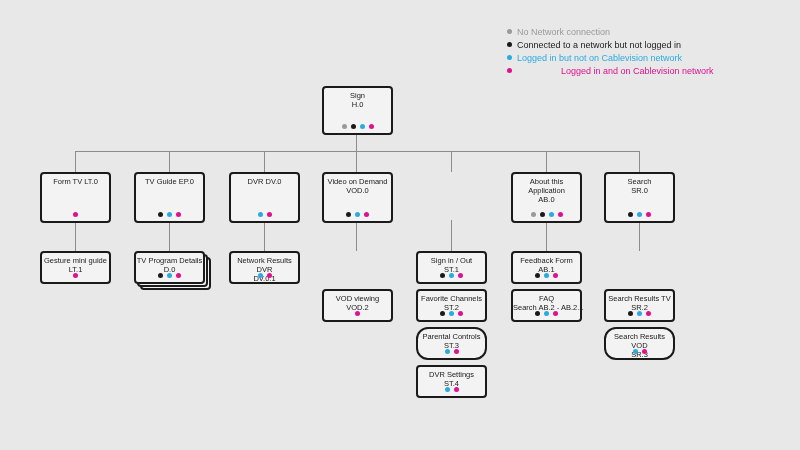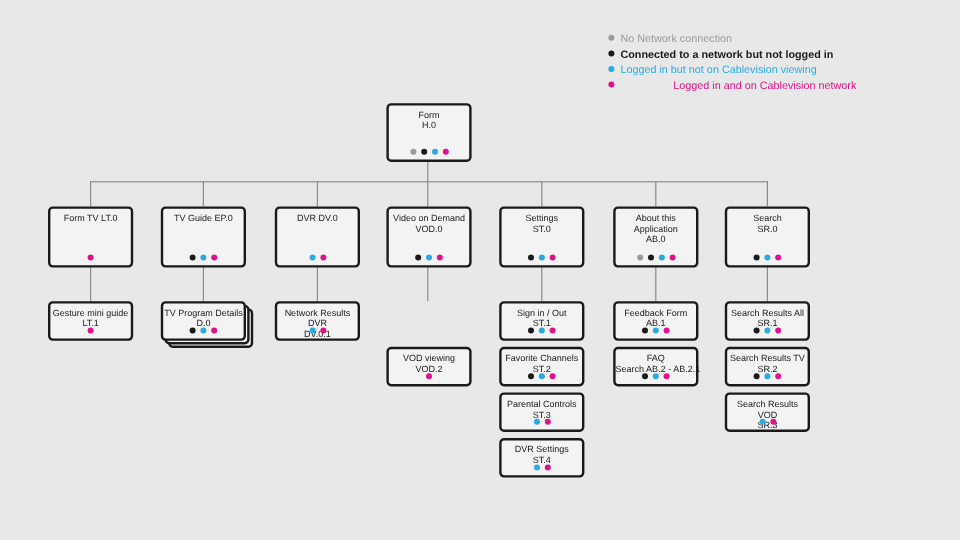--- a/index.html
+++ b/index.html
@@ -43,21 +43,21 @@
   .dot{width:5px;height:5px;border-radius:50%;}
 
   
   .x1{left:40px}.x2{left:134px}.x3{left:229px}.x4{left:322px}
   .x5{left:416px}.x6{left:511px}.x7{left:604px}
   
   .rh{top:86px;height:42px;}          
   .r2{top:172px;height:44px;}         
   .r3{top:251px;height:26px;}
   .r4{top:289px;height:26px;}
-  .r5{top:327px;height:26px;}
+  .r5{top:327px;height:26px;border-radius:12px;}
   .r6{top:365px;height:26px;text-align:center;}
 
   
   .stack-card{
     position:absolute;width:67px;height:26px;
     background:#f3f3f3;border:2px solid #1a1a1a;border-radius:4px;
     padding-top:3px;box-sizing:content-box;
   }
 </style>
 </head>
@@ -65,25 +65,25 @@
 
 <div id="stage">
 
   <div class="legend">
     <div class="lg-item">
       <span class="lg-dot" style="background-color: rgb(154, 154, 154);"></span>
       <span style="color: rgb(154, 154, 154);">No Network connection</span>
     </div>
     <div class="lg-item">
       <span class="lg-dot" style="background-color: rgb(26, 26, 26);"></span>
-      <span style="color: rgb(26, 26, 26); font-weight: bold;">Connected to a network but not logged in</span>
+      <span style="color: rgb(26, 26, 26);">Connected to a network but not logged in</span>
     </div>
     <div class="lg-item">
       <span class="lg-dot" style="background-color: rgb(41, 171, 226);"></span>
-      <span style="color: rgb(41, 171, 226);">Logged in but not on Cablevision viewing</span>
+      <span style="color: rgb(41, 171, 226);">Logged in but not on Cablevision network</span>
     </div>
     <div class="lg-item">
       <span class="lg-dot" style="background-color: rgb(224, 17, 140);"></span>
       <span style="color: rgb(224, 17, 140); margin-left: 44px;">Logged in and on Cablevision network</span>
     </div>
   </div>
 
   <div class="line v" style="left:356px;top:132px;height:40px;"></div>
   <div class="line h" style="left:75px;top:151px;width:565px;"></div>
   <div class="line v" style="left:75px;top:151px;height:21px;"></div>
@@ -97,21 +97,21 @@
   <div class="line v" style="left:264px;top:220px;height:31px;"></div>
   <div class="line v" style="left:356px;top:220px;height:31px;"></div>
   <div class="line v" style="left:451px;top:220px;height:31px;"></div>
   <div class="line v" style="left:546px;top:220px;height:31px;"></div>
   <div class="line v" style="left:639px;top:220px;height:31px;"></div>
 
   <div class="stack-card" style="left:140px;top:257px;"></div>
   <div class="stack-card" style="left:137px;top:254px;"></div>
 
   <div class="node rh x4">
-    <div class="t">Form</div>
+    <div class="t">Sign</div>
     <div class="c">H.0</div>
     <div class="dots">
         <span class="dot" style="background-color: rgb(154, 154, 154);"></span>
         <span class="dot" style="background-color: rgb(26, 26, 26);"></span>
         <span class="dot" style="background-color: rgb(41, 171, 226);"></span>
         <span class="dot" style="background-color: rgb(224, 17, 140);"></span>
       </div>
   </div>
 
   <div class="node r2 x1">
@@ -140,29 +140,20 @@
   </div>
   <div class="node r2 x4">
     <div class="t">Video on Demand</div>
     <div class="c">VOD.0</div>
     <div class="dots">
         <span class="dot" style="background-color: rgb(26, 26, 26);"></span>
         <span class="dot" style="background-color: rgb(41, 171, 226);"></span>
         <span class="dot" style="background-color: rgb(224, 17, 140);"></span>
       </div>
   </div>
-  <div class="node r2 x5">
-    <div class="t">Settings</div>
-    <div class="c">ST.0</div>
-    <div class="dots">
-        <span class="dot" style="background-color: rgb(26, 26, 26);"></span>
-        <span class="dot" style="background-color: rgb(41, 171, 226);"></span>
-        <span class="dot" style="background-color: rgb(224, 17, 140);"></span>
-      </div>
-  </div>
   <div class="node r2 x6">
     <div class="t">About this Application</div>
     <div class="c">AB.0</div>
     <div class="dots">
         <span class="dot" style="background-color: rgb(154, 154, 154);"></span>
         <span class="dot" style="background-color: rgb(26, 26, 26);"></span>
         <span class="dot" style="background-color: rgb(41, 171, 226);"></span>
         <span class="dot" style="background-color: rgb(224, 17, 140);"></span>
       </div>
   </div>
@@ -211,29 +202,20 @@
   </div>
   <div class="node r3 x6">
     <div class="t">Feedback Form</div>
     <div class="c">AB.1</div>
     <div class="dots">
         <span class="dot" style="background-color: rgb(26, 26, 26);"></span>
         <span class="dot" style="background-color: rgb(41, 171, 226);"></span>
         <span class="dot" style="background-color: rgb(224, 17, 140);"></span>
       </div>
   </div>
-  <div class="node r3 x7">
-    <div class="t">Search Results All</div>
-    <div class="c">SR.1</div>
-    <div class="dots">
-        <span class="dot" style="background-color: rgb(26, 26, 26);"></span>
-        <span class="dot" style="background-color: rgb(41, 171, 226);"></span>
-        <span class="dot" style="background-color: rgb(224, 17, 140);"></span>
-      </div>
-  </div>
 
   <div class="node r4 x4">
     <div class="t">VOD viewing</div>
     <div class="c">VOD.2</div>
     <div class="dots">
         <span class="dot" style="background-color: rgb(224, 17, 140);"></span>
       </div>
   </div>
   <div class="node r4 x5">
     <div class="t">Favorite Channels</div>

